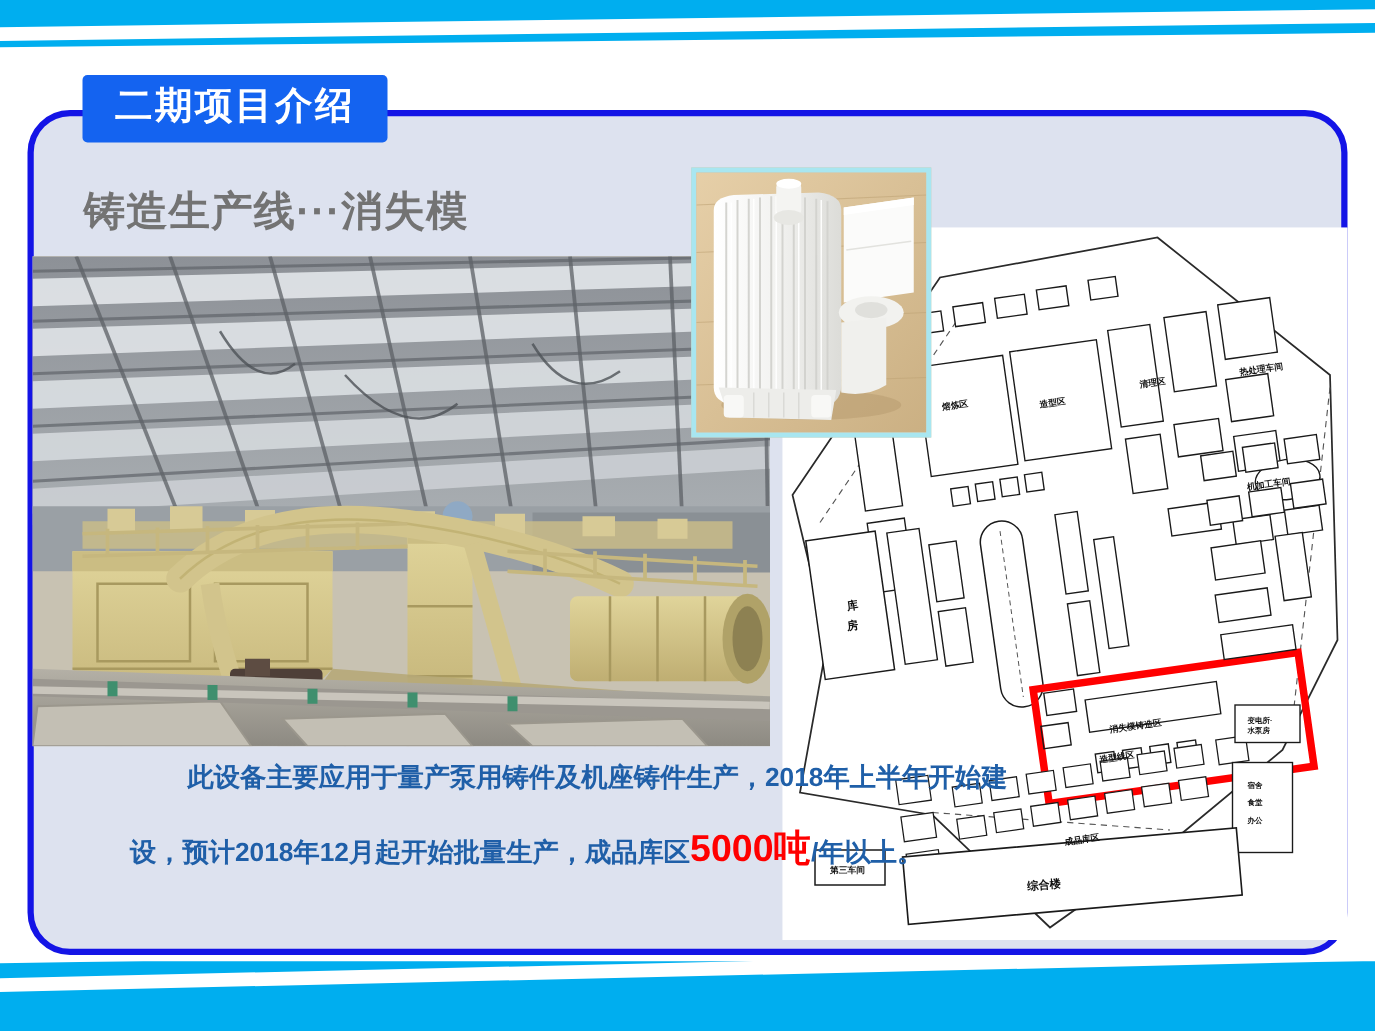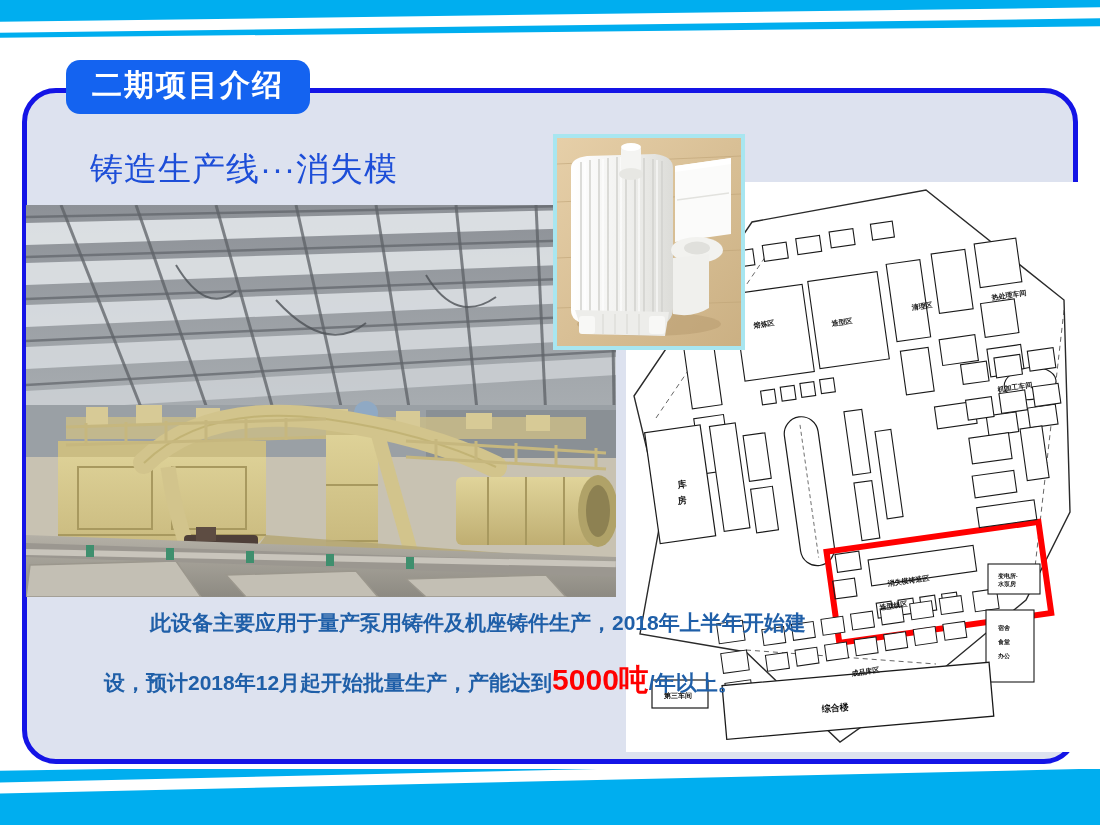--- a/index.html
+++ b/index.html
@@ -50,37 +50,37 @@
     background: #DDE2EF;
     overflow: hidden;
   }
 
   
   #title-badge {
     position: absolute;
     left: 66px; top: 60px;
     padding: 8px 26px 11px 26px;
     background: #1463F0;
-    border-radius: 14px;
+    border-radius: 4px;
     color: #ffffff;
     font-size: 30px;
     font-weight: bold;
     letter-spacing: 2px;
     line-height: 1.15;
     white-space: nowrap;
     z-index: 40;
   }
 
   
   #heading {
     position: absolute;
-    left: 90px; top: 147px;
+    left: 67px; top: 147px;
     font-size: 33px;
-    font-weight: normal;
-    color: #1d4ed8;
+    font-weight: bold;
+    color: #737373;
     letter-spacing: 1px;
     white-space: nowrap;
     z-index: 20;
   }
 
   
   #photo-factory {
     position: absolute;
     left: 26px; top: 205px;
     width: 590px; height: 392px;
@@ -534,17 +534,17 @@
         <line x1="82" y1="176" x2="82" y2="197"></line>
       </g>
     </svg>
   </div>
 
   <div id="title-badge">二期项目介绍</div>
 
   <div id="body-text">
     <div id="para-1">此设备主要应用于量产泵用铸件及机座铸件生产，2018年上半年开始建</div>
     <div id="para-2">
-      <span>设，预计2018年12月起开始批量生产，产能达到</span><span class="hl-red">5000吨</span><span>/年以上。</span>
+      <span>设，预计2018年12月起开始批量生产，成品库区</span><span class="hl-red">5000吨</span><span>/年以上。</span>
     </div>
   </div>
 
 </div>
 
 </body></html>

